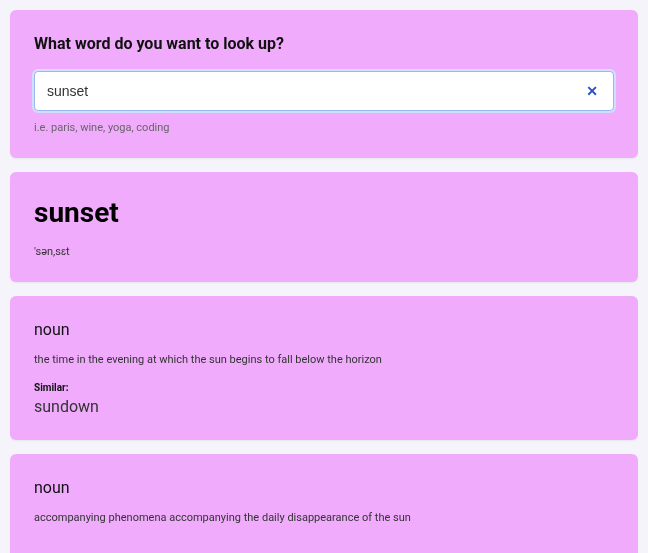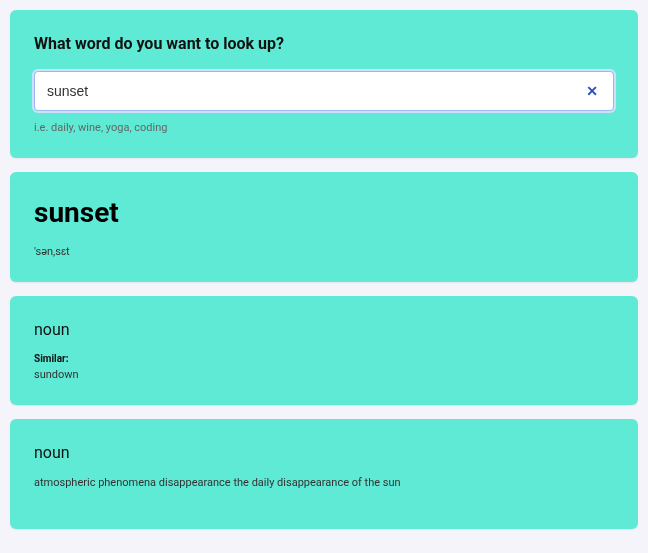--- a/index.html
+++ b/index.html
@@ -8,21 +8,21 @@
       padding: 0;
     }
     body {
       font-family: -apple-system, BlinkMacSystemFont, "Segoe UI", Roboto, Arial, sans-serif;
       background: #f4f4fa;
       padding: 10px;
       width: 648px;
       color: #000;
     }
     .card {
-      background: #5eead4;
+      background: #f0abfc;
       border-radius: 6px;
       padding: 24px;
       margin-bottom: 14px;
       box-shadow: 0 1px 2px rgba(0,0,0,0.06);
     }
     .prompt-heading {
       font-size: 16px;
       font-weight: 700;
       margin-bottom: 18px;
       color: #111;
@@ -84,43 +84,44 @@
       color: #333;
       margin-bottom: 16px;
     }
     .similar-label {
       font-size: 10px;
       font-weight: 700;
       color: #111;
       margin-bottom: 4px;
     }
     .similar-list {
-      font-size: 11px;
+      font-size: 16px;
       color: #333;
     }
   </style>
 </head>
 <body>
 
 <div class="card">
   <h2 class="prompt-heading">What word do you want to look up?</h2>
   <div class="input-wrap">
     <input type="text" class="search-input" value="sunset" style="">
     <span class="clear-btn">✕</span>
   </div>
-  <div class="hint">i.e. daily, wine, yoga, coding</div>
+  <div class="hint">i.e. paris, wine, yoga, coding</div>
 </div>
 
 <div class="card">
   <h1 class="word-title">sunset</h1>
   <div class="phonetics">'sən,sɛt</div>
 </div>
 
 <div class="card">
   <div class="pos">noun</div>
+  <div class="definition">the time in the evening at which the sun begins to fall below the horizon</div>
   <div class="similar-label">Similar:</div>
   <div class="similar-list">sundown</div>
 </div>
 
 <div class="card">
   <div class="pos">noun</div>
-  <div class="definition">atmospheric phenomena disappearance the daily disappearance of the sun</div>
+  <div class="definition">accompanying phenomena accompanying the daily disappearance of the sun</div>
 </div>
 
 </body></html>

